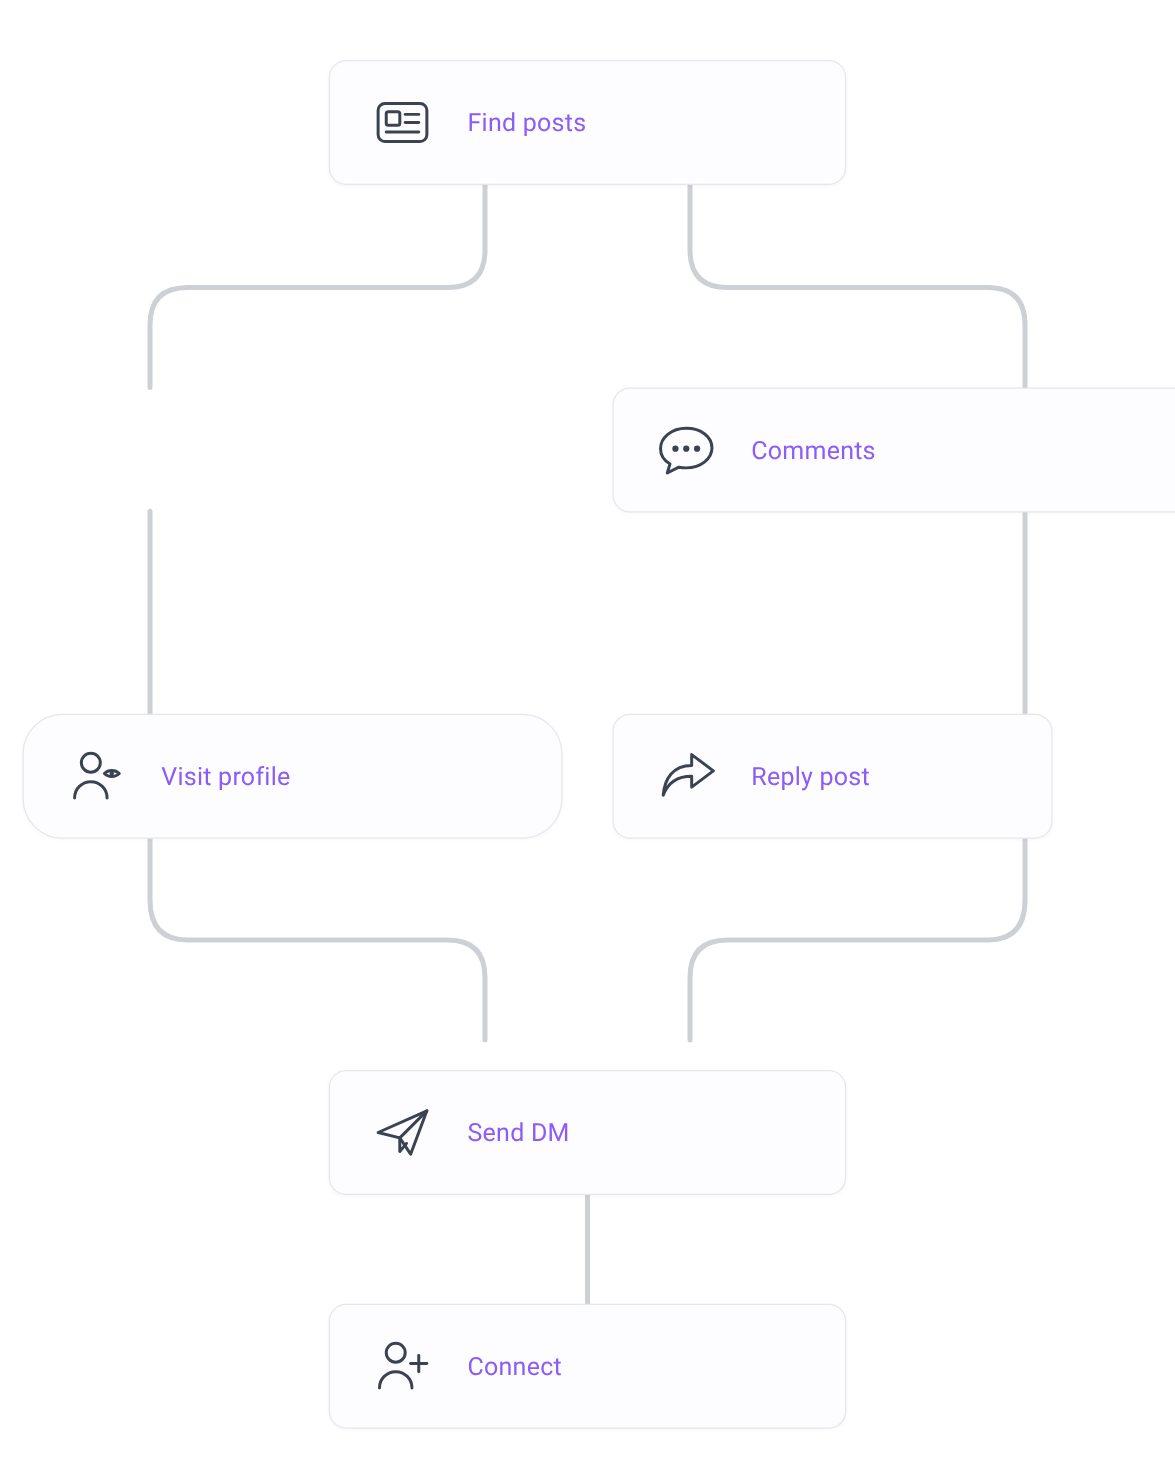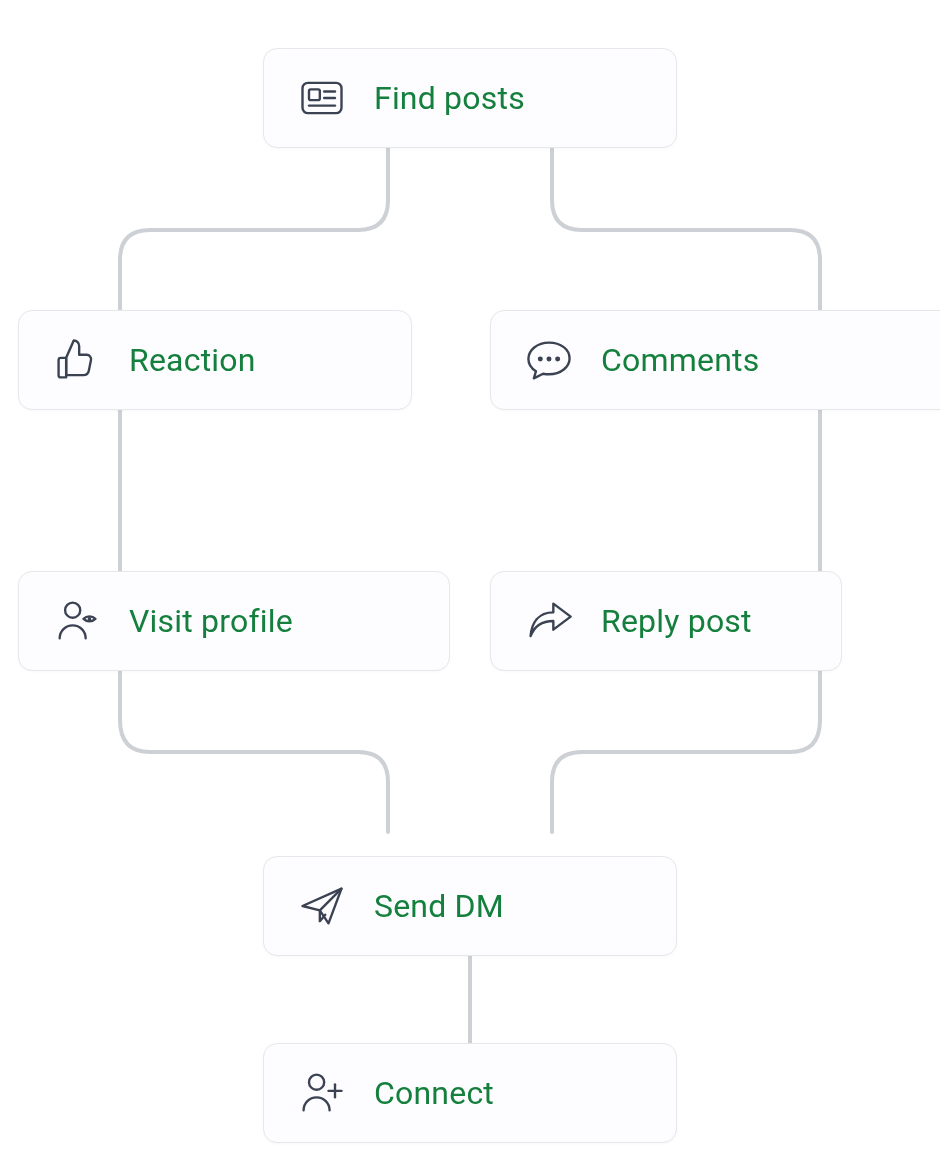--- a/index.html
+++ b/index.html
@@ -21,22 +21,22 @@
     height:60px;
     margin-left:28px;
     flex:0 0 60px;
     display:flex;
     align-items:center;
     justify-content:center;
   }
   .node .icon svg{width:52px;height:52px;stroke:#3b4252;fill:none;stroke-width:2.2;stroke-linecap:round;stroke-linejoin:round;}
   .node .label{
     margin-left:22px;
-    font-size:32px;
-    color:#15803d;
+    font-size:20px;
+    color:#8b5cf6;
     font-weight:400;
     letter-spacing:0.2px;
   }
   
   .icon svg .filled{fill:#3b4252;stroke:none;}
 </style>
 </head>
 <body>
 
 <div class="canvas">
@@ -66,43 +66,34 @@
         <rect x="6" y="10" width="36" height="28" rx="5"></rect>
         <rect x="12" y="16" width="10" height="10" rx="1.5"></rect>
         <line x1="26" y1="18" x2="36" y2="18"></line>
         <line x1="26" y1="24" x2="36" y2="24"></line>
         <line x1="12" y1="31" x2="36" y2="31"></line>
       </svg>
     </span>
     <span class="label">Find posts</span>
   </div>
 
-  <div class="node" style="left:18px; top:310px; width:394px;">
-    <span class="icon">
-      <svg viewBox="0 0 48 48">
-        <path d="M14 22 H9 a2 2 0 0 0 -2 2 v14 a2 2 0 0 0 2 2 h5 Z"></path>
-        <path d="M14 38 h16 a5 5 0 0 0 4.9 -4 l2 -10 a4 4 0 0 0 -3.9 -4.8 H26 V11 a5 5 0 0 0 -5 -5 l-7 16 Z"></path>
-      </svg>
-    </span>
-    <span class="label">Reaction</span>
-  </div>
 
   <div class="node" style="left:490px; top:310px; width:509px;">
     <span class="icon">
       <svg viewBox="0 0 48 48">
         <path d="M24 8 C13 8 5 15 5 23 c0 4.6 2.7 8.7 7 11.3 L10 41 l8.5 -4.3 C20.3 37 22.1 37.2 24 37.2 35 37.2 43 30.2 43 22.6 43 14.2 35 8 24 8 Z"></path>
         <circle class="filled" cx="16" cy="23" r="2.3"></circle>
         <circle class="filled" cx="24" cy="23" r="2.3"></circle>
         <circle class="filled" cx="32" cy="23" r="2.3"></circle>
       </svg>
     </span>
     <span class="label">Comments</span>
   </div>
 
-  <div class="node" style="left:18px; top:571px; width:432px;">
+  <div class="node" style="left:18px; top:571px; width:432px;border-radius:32px;">
     <span class="icon">
       <svg viewBox="0 0 48 48">
         <circle cx="20" cy="14" r="7"></circle>
         <path d="M8 40 a12 12 0 0 1 24 0"></path>
         <path d="M30 22 c3 -3 8 -3 11 0 c-3 3 -8 3 -11 0 Z"></path>
         <circle class="filled" cx="35.5" cy="22" r="1.6"></circle>
       </svg>
     </span>
     <span class="label">Visit profile</span>
   </div>

